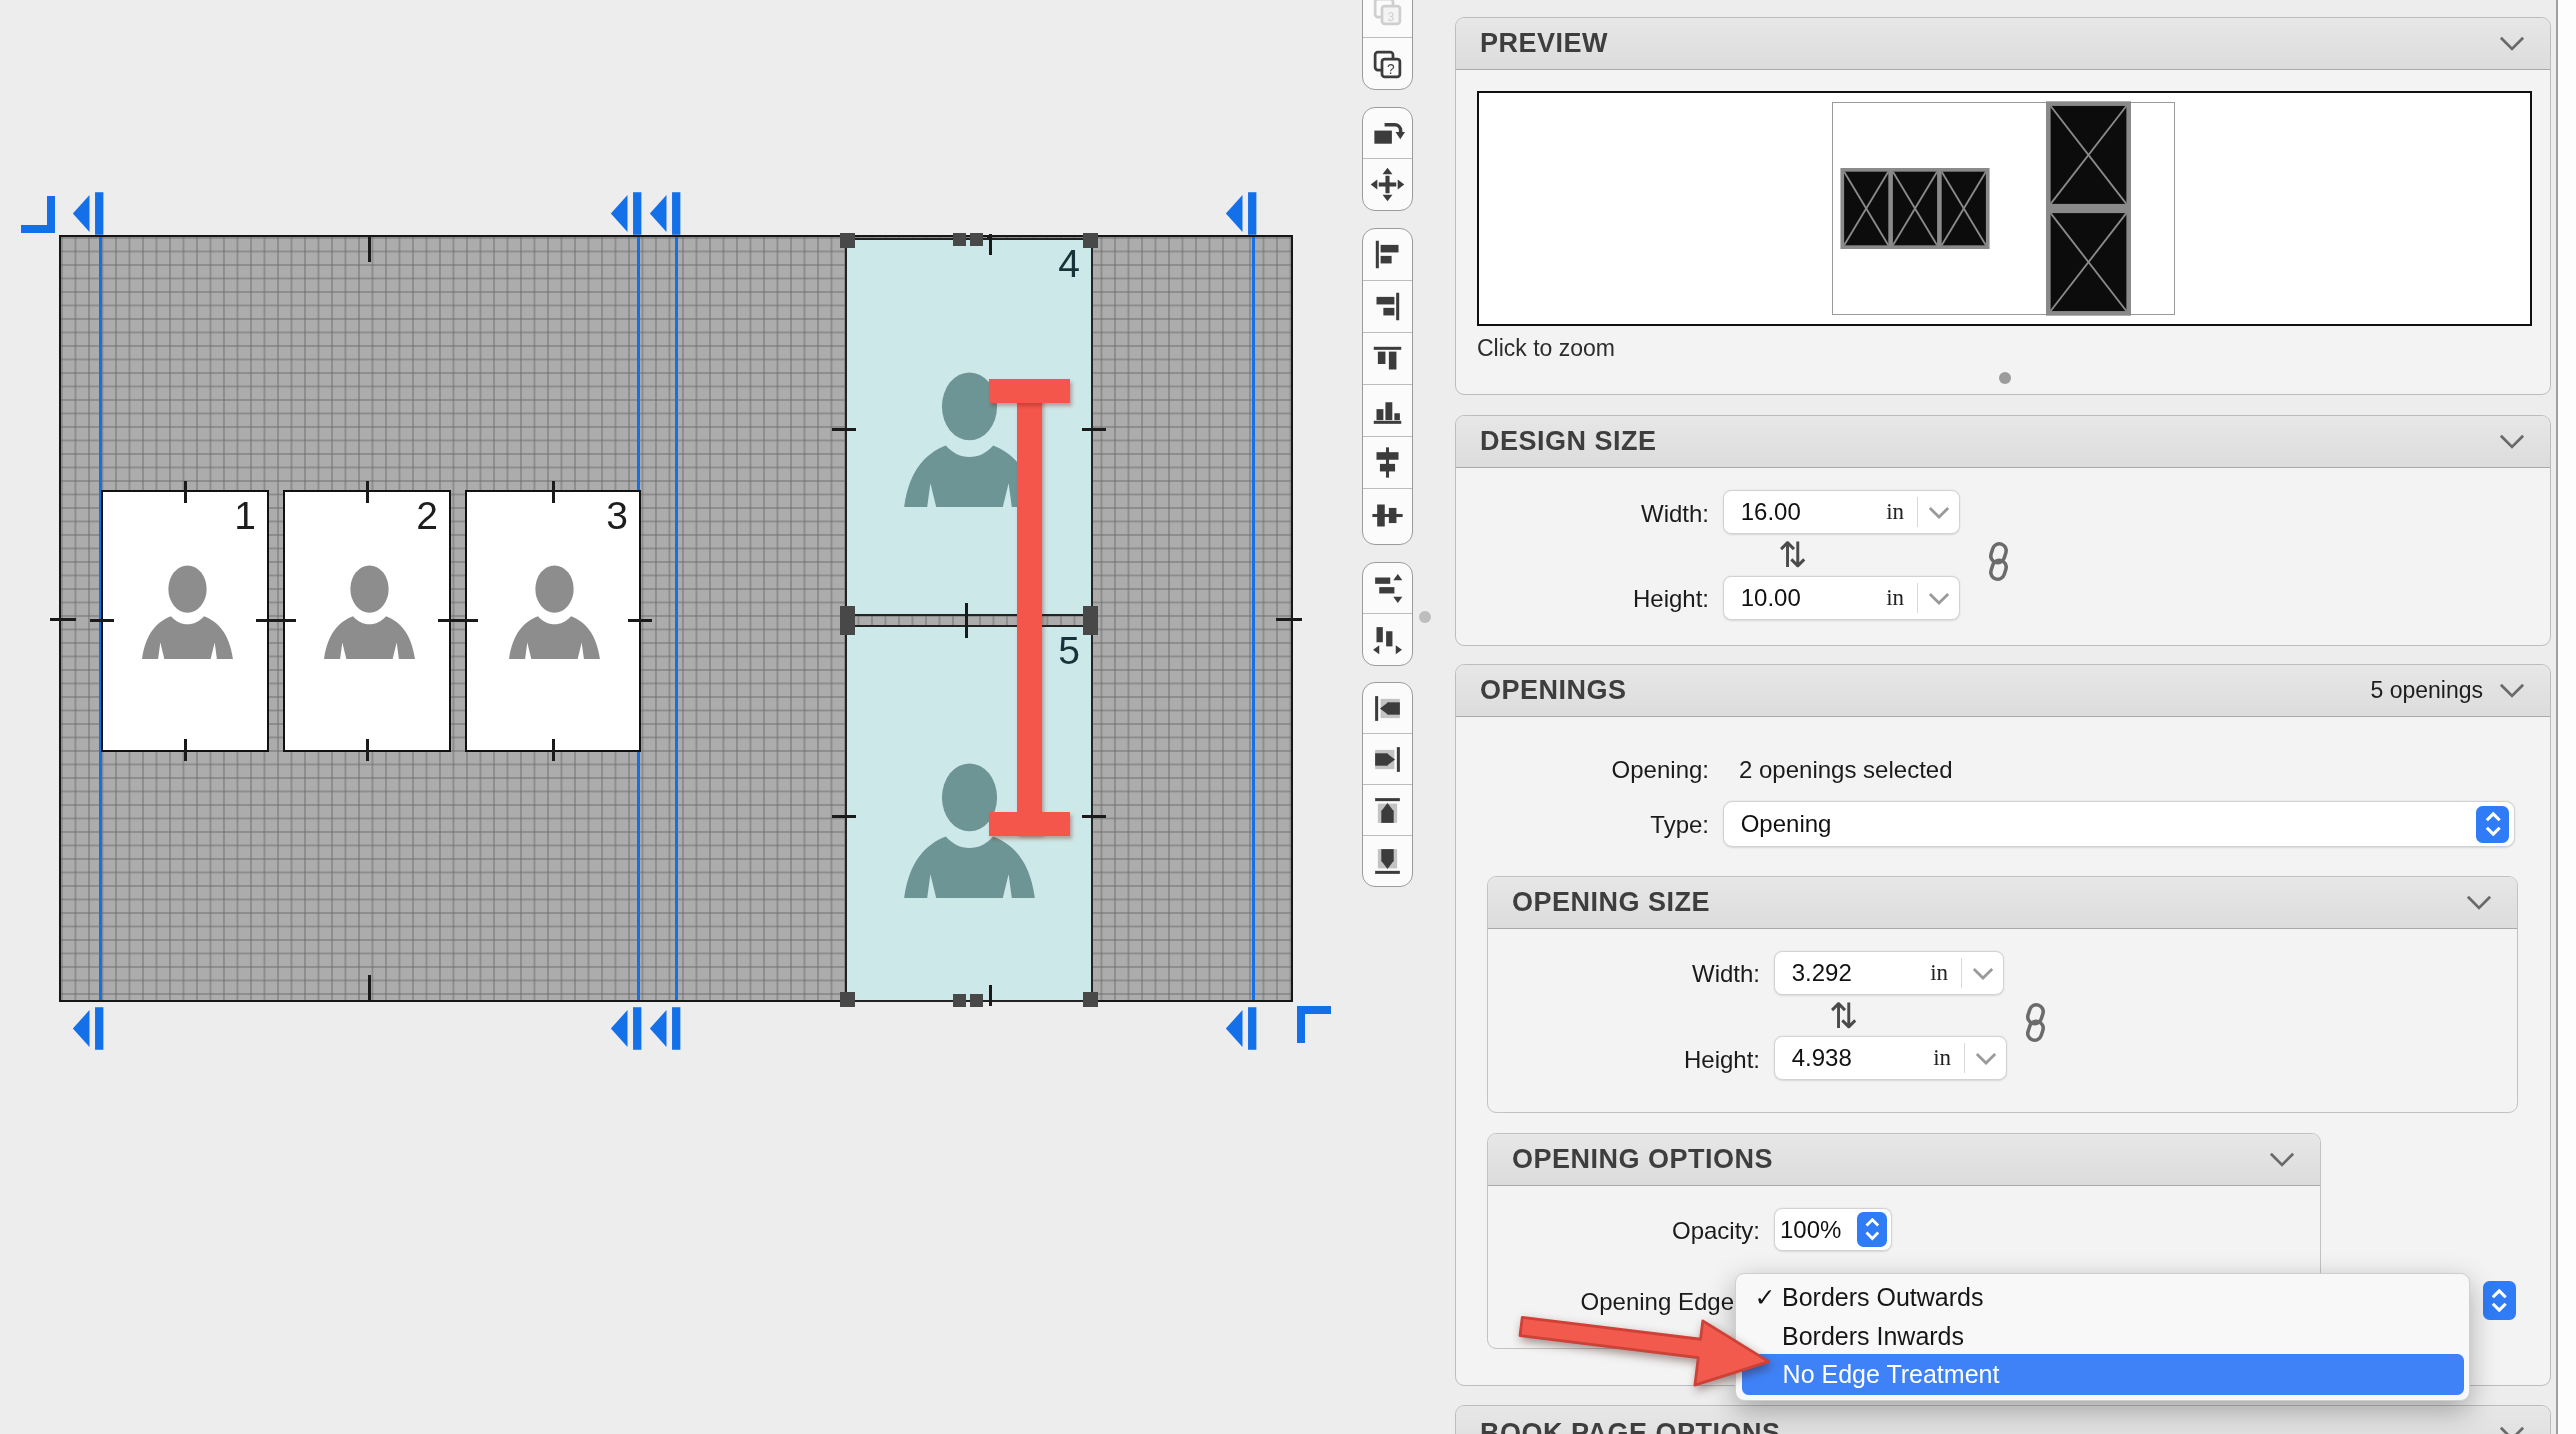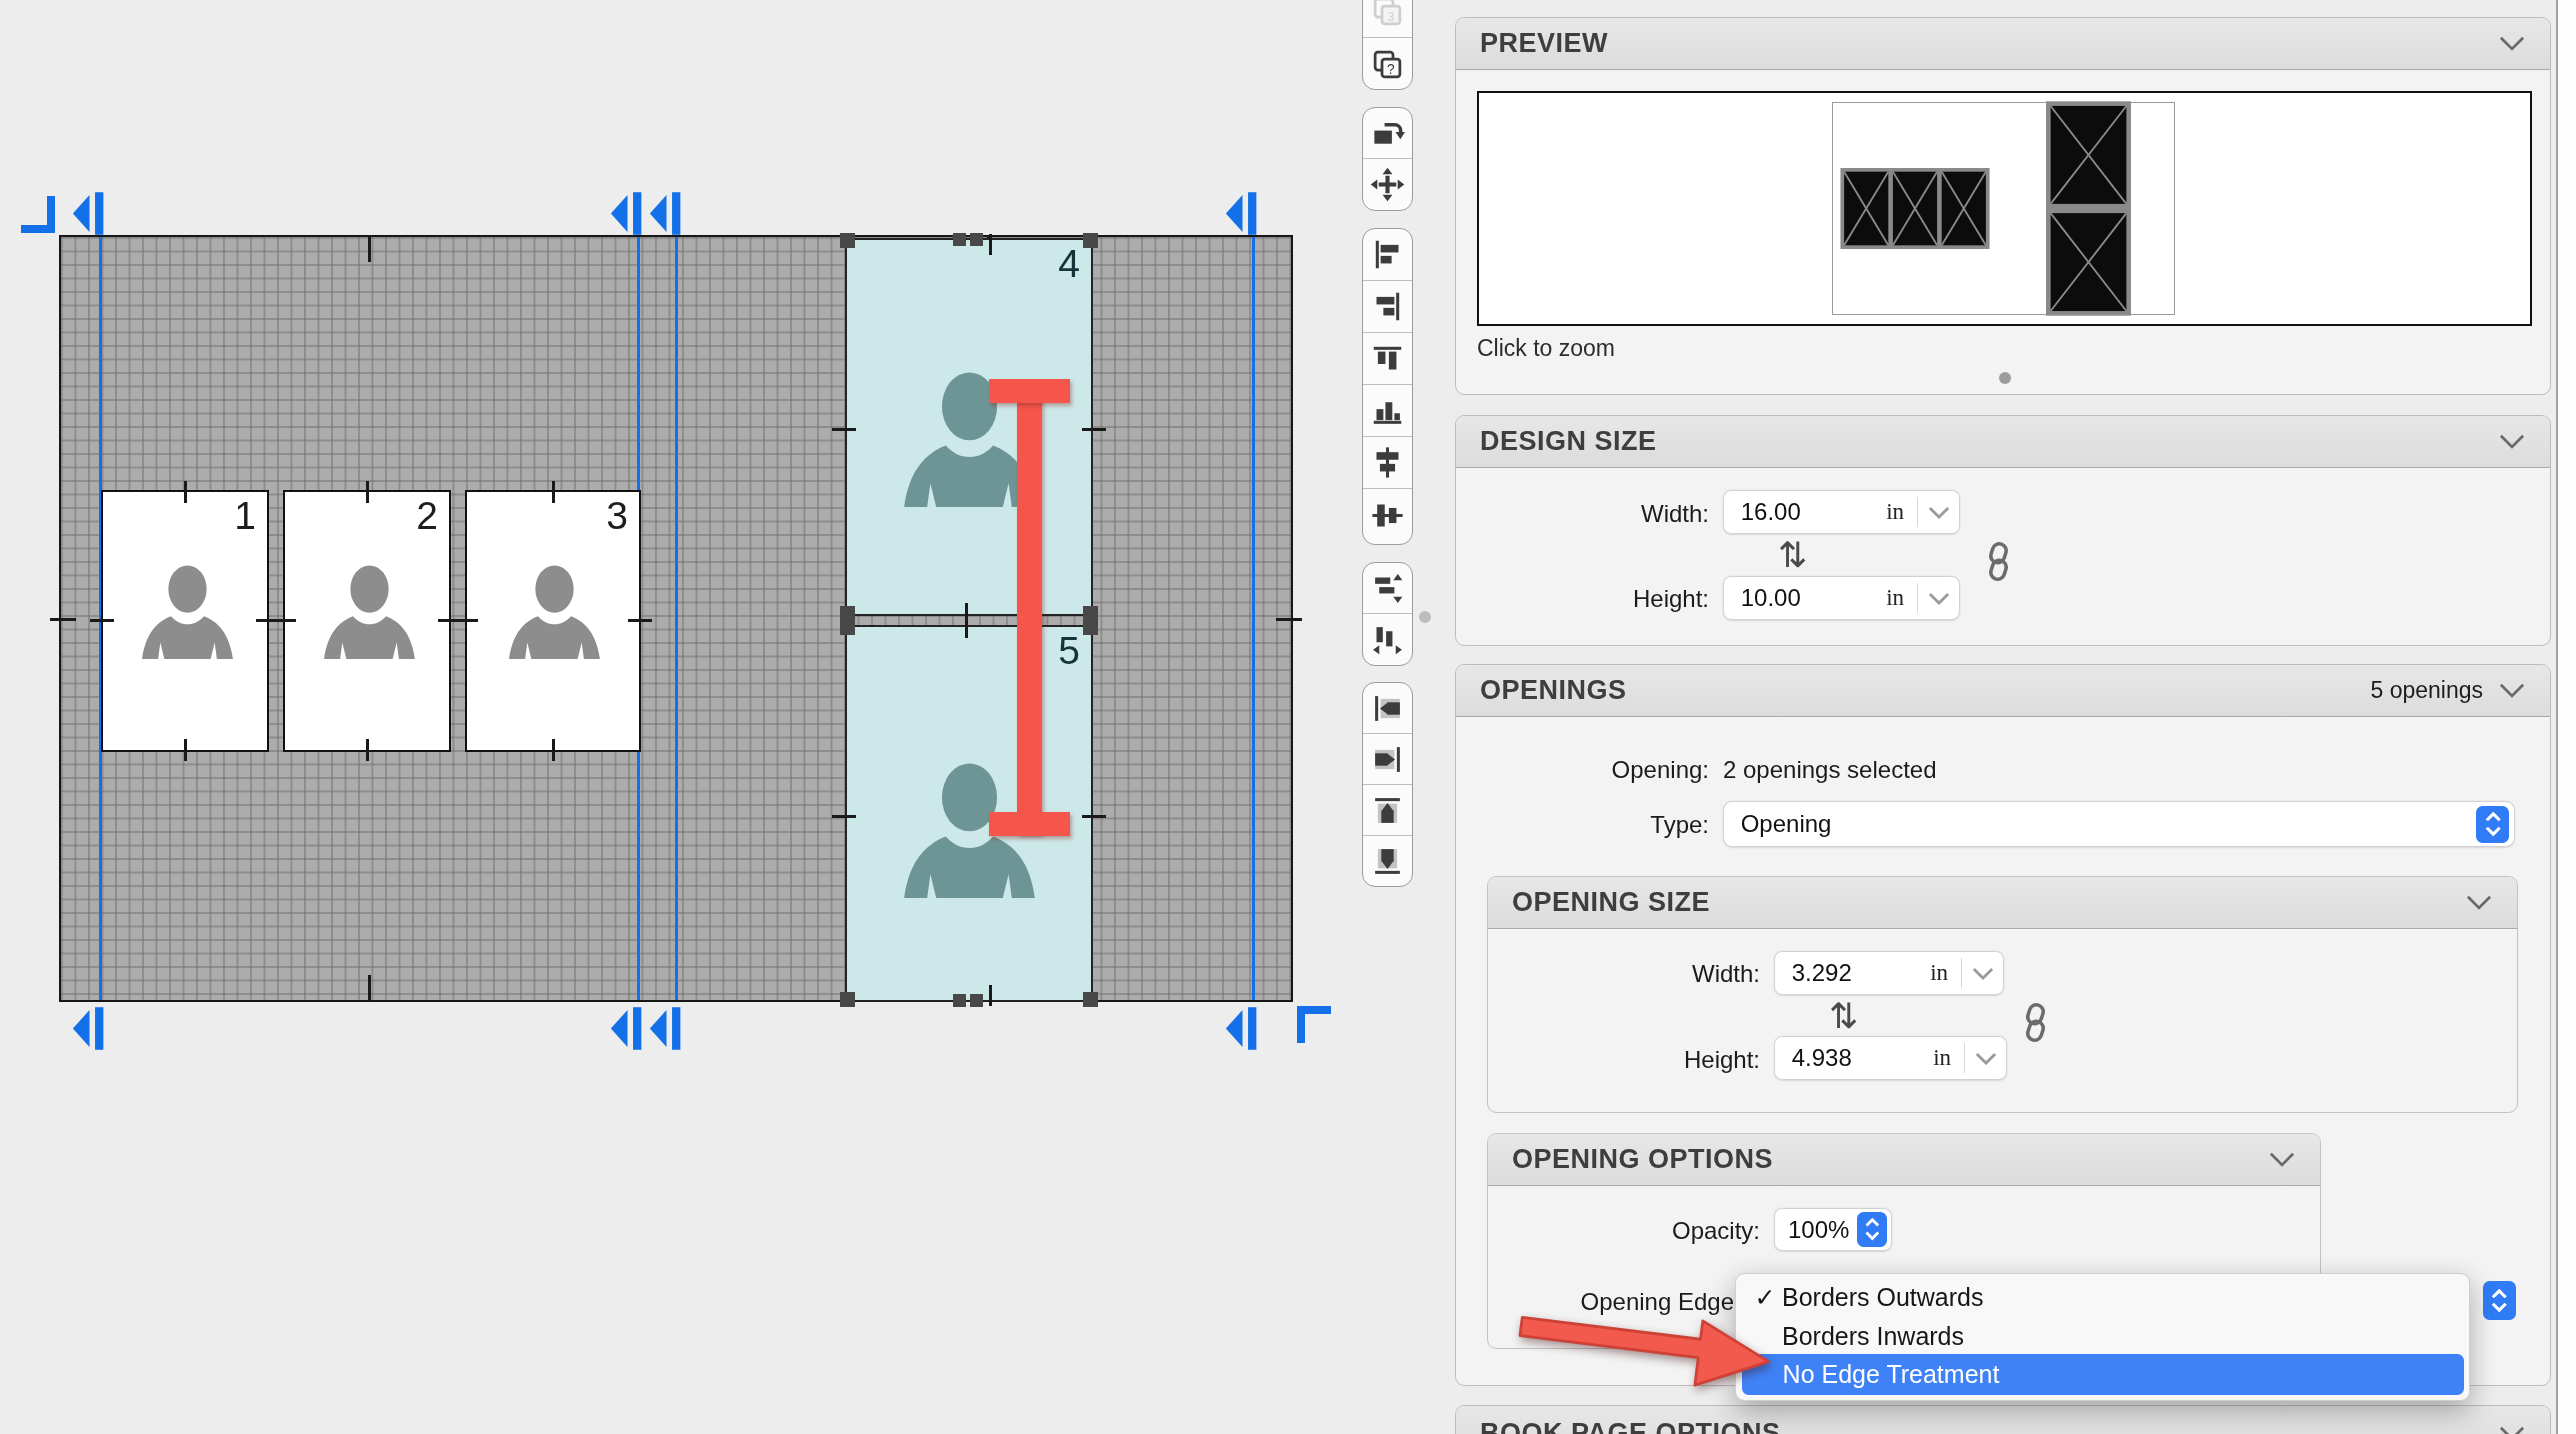--- a/index.html
+++ b/index.html
@@ -32,21 +32,21 @@
   
   .section{position:absolute;left:1455px;width:1096px;background:#f3f3f3;border:1.9px solid #bcbcbc;
     border-radius:9.3px;box-sizing:border-box;overflow:hidden;}
   .nested{position:absolute;background:#f3f3f3;border:1.9px solid #c2c2c2;border-radius:9.3px;box-sizing:border-box;overflow:hidden;}
   .shead{height:52px;background:linear-gradient(#e7e7e7,#dcdcdc);border-bottom:1.9px solid #a9a9a9;
     display:flex;align-items:center;padding:0 24px;box-sizing:border-box;}
   .shead .title{font-weight:bold;font-size:27px;color:#3e3e3e;letter-spacing:0.5px;}
   .shead .spacer{flex:1;}
   .chev{width:28px;height:16.7px;}
   .lbl{position:absolute;font-size:24px;color:#1b1b1b;text-align:right;}
-  .val{position:absolute;font-size:24px;color:#1b1b1b;}
+  .val{position:absolute;font-size:24px;color:#1b1b1b;margin-left:16px;}
   .field{position:absolute;background:#fff;border:0.9px solid #d2d2d2;border-radius:8.3px;
     box-shadow:0 0.9px 1.9px rgba(0,0,0,.12);display:flex;align-items:center;box-sizing:border-box;}
   .field .fv{font-size:24px;color:#111;padding-left:16.7px;flex:1;}
   .field .unit{font-size:23px;color:#222;padding-right:13px;font-family:Liberation Serif, serif;}
   .field .div{width:0.9px;height:70%;background:#d8d8d8;}
   .field .fchev{width:41px;display:flex;align-items:center;justify-content:center;}
   .stepper{background:#2f7cf6;border-radius:6.5px;display:flex;flex-direction:column;
     align-items:center;justify-content:center;gap:1.9px;}
   .swap{position:absolute;font-size:35px;color:#4a4a4a;}
   .menu{position:absolute;background:#f8f8f8;border:0.9px solid #cfcfcf;border-radius:9.3px;
@@ -470,21 +470,21 @@
   <div class="shead">
     <span class="title">OPENING OPTIONS</span>
     <span class="spacer"></span>
     <svg class="chev" viewBox="0 0 30 18">
         <polyline points="3,3 15,15 27,3" fill="none" stroke="#6a6a6a" stroke-width="3"></polyline>
       </svg>
   </div>
 </div>
 <div class="lbl" style="left:1527px;top:1217px;width:233px">Opacity:</div>
 <div class="field" style="left:1774px;top:1208px;width:118px;height:43px">
-  <span class="fv" style="padding-left:13px">100%</span>
+  <span class="fv" style="padding-left:5px">100%</span>
   <span class="stepper" style="width:30px;height:35px;margin-right:3.7px">
     <svg width="16.7" height="10.2" viewBox="0 0 20 12">
         <polyline points="3,9 10,2 17,9" fill="none" stroke="#fff" stroke-width="3.4"></polyline>
       </svg>
     <svg width="16.7" height="10.2" viewBox="0 0 20 12">
         <polyline points="3,3 10,10 17,3" fill="none" stroke="#fff" stroke-width="3.4"></polyline>
       </svg>
   </span>
 </div>
 <div class="lbl" style="left:1527px;top:1288px;width:207px">Opening Edge</div>

